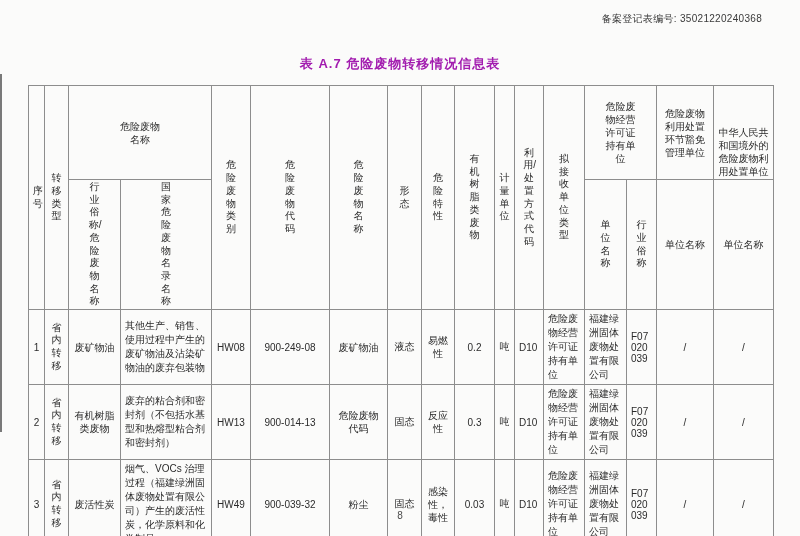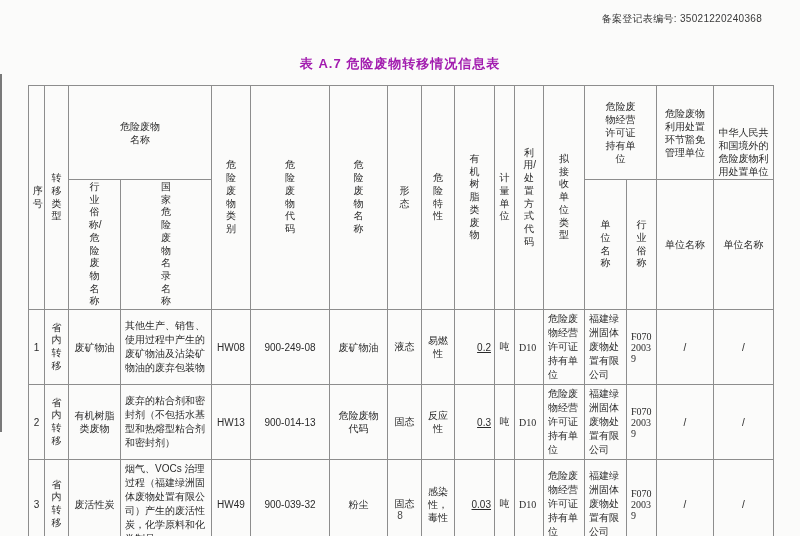--- a/index.html
+++ b/index.html
@@ -35,22 +35,22 @@
     overflow:hidden;
   }
   
   .vs { display:inline-block; width:1.15em; line-height:1.27; text-align:center; }
   
   .w3  { display:inline-block; max-width:3.25em; line-height:1.3; }
   .w43 { display:inline-block; max-width:4.35em; line-height:1.3; }
   .w46 { display:inline-block; max-width:4.6em;  line-height:1.3; }
   .w53 { display:inline-block; max-width:5.3em;  line-height:1.3;margin-top:39px; }
   td.left  { text-align:left; padding:2px 4px; }
-  td.code  { word-break:break-all; text-align:left; padding:2px 4px;font-family:Liberation Serif, serif; }
-  td.num   { text-align:right;text-decoration:underline; }
+  td.code  { word-break:break-all; text-align:left; padding:2px 4px; }
+  td.num   { text-align:center; }
   .pagenum {
     position:absolute; top:510px; left:0; width:100%;
     text-align:center; font-size:10px; color:#4a4a4a;
   }
   .scan-edge {
     position:absolute; left:0; top:74px; width:2px; height:358px;
     background:#4d4d4d; opacity:0.75;
   }
 </style>
 </head>

